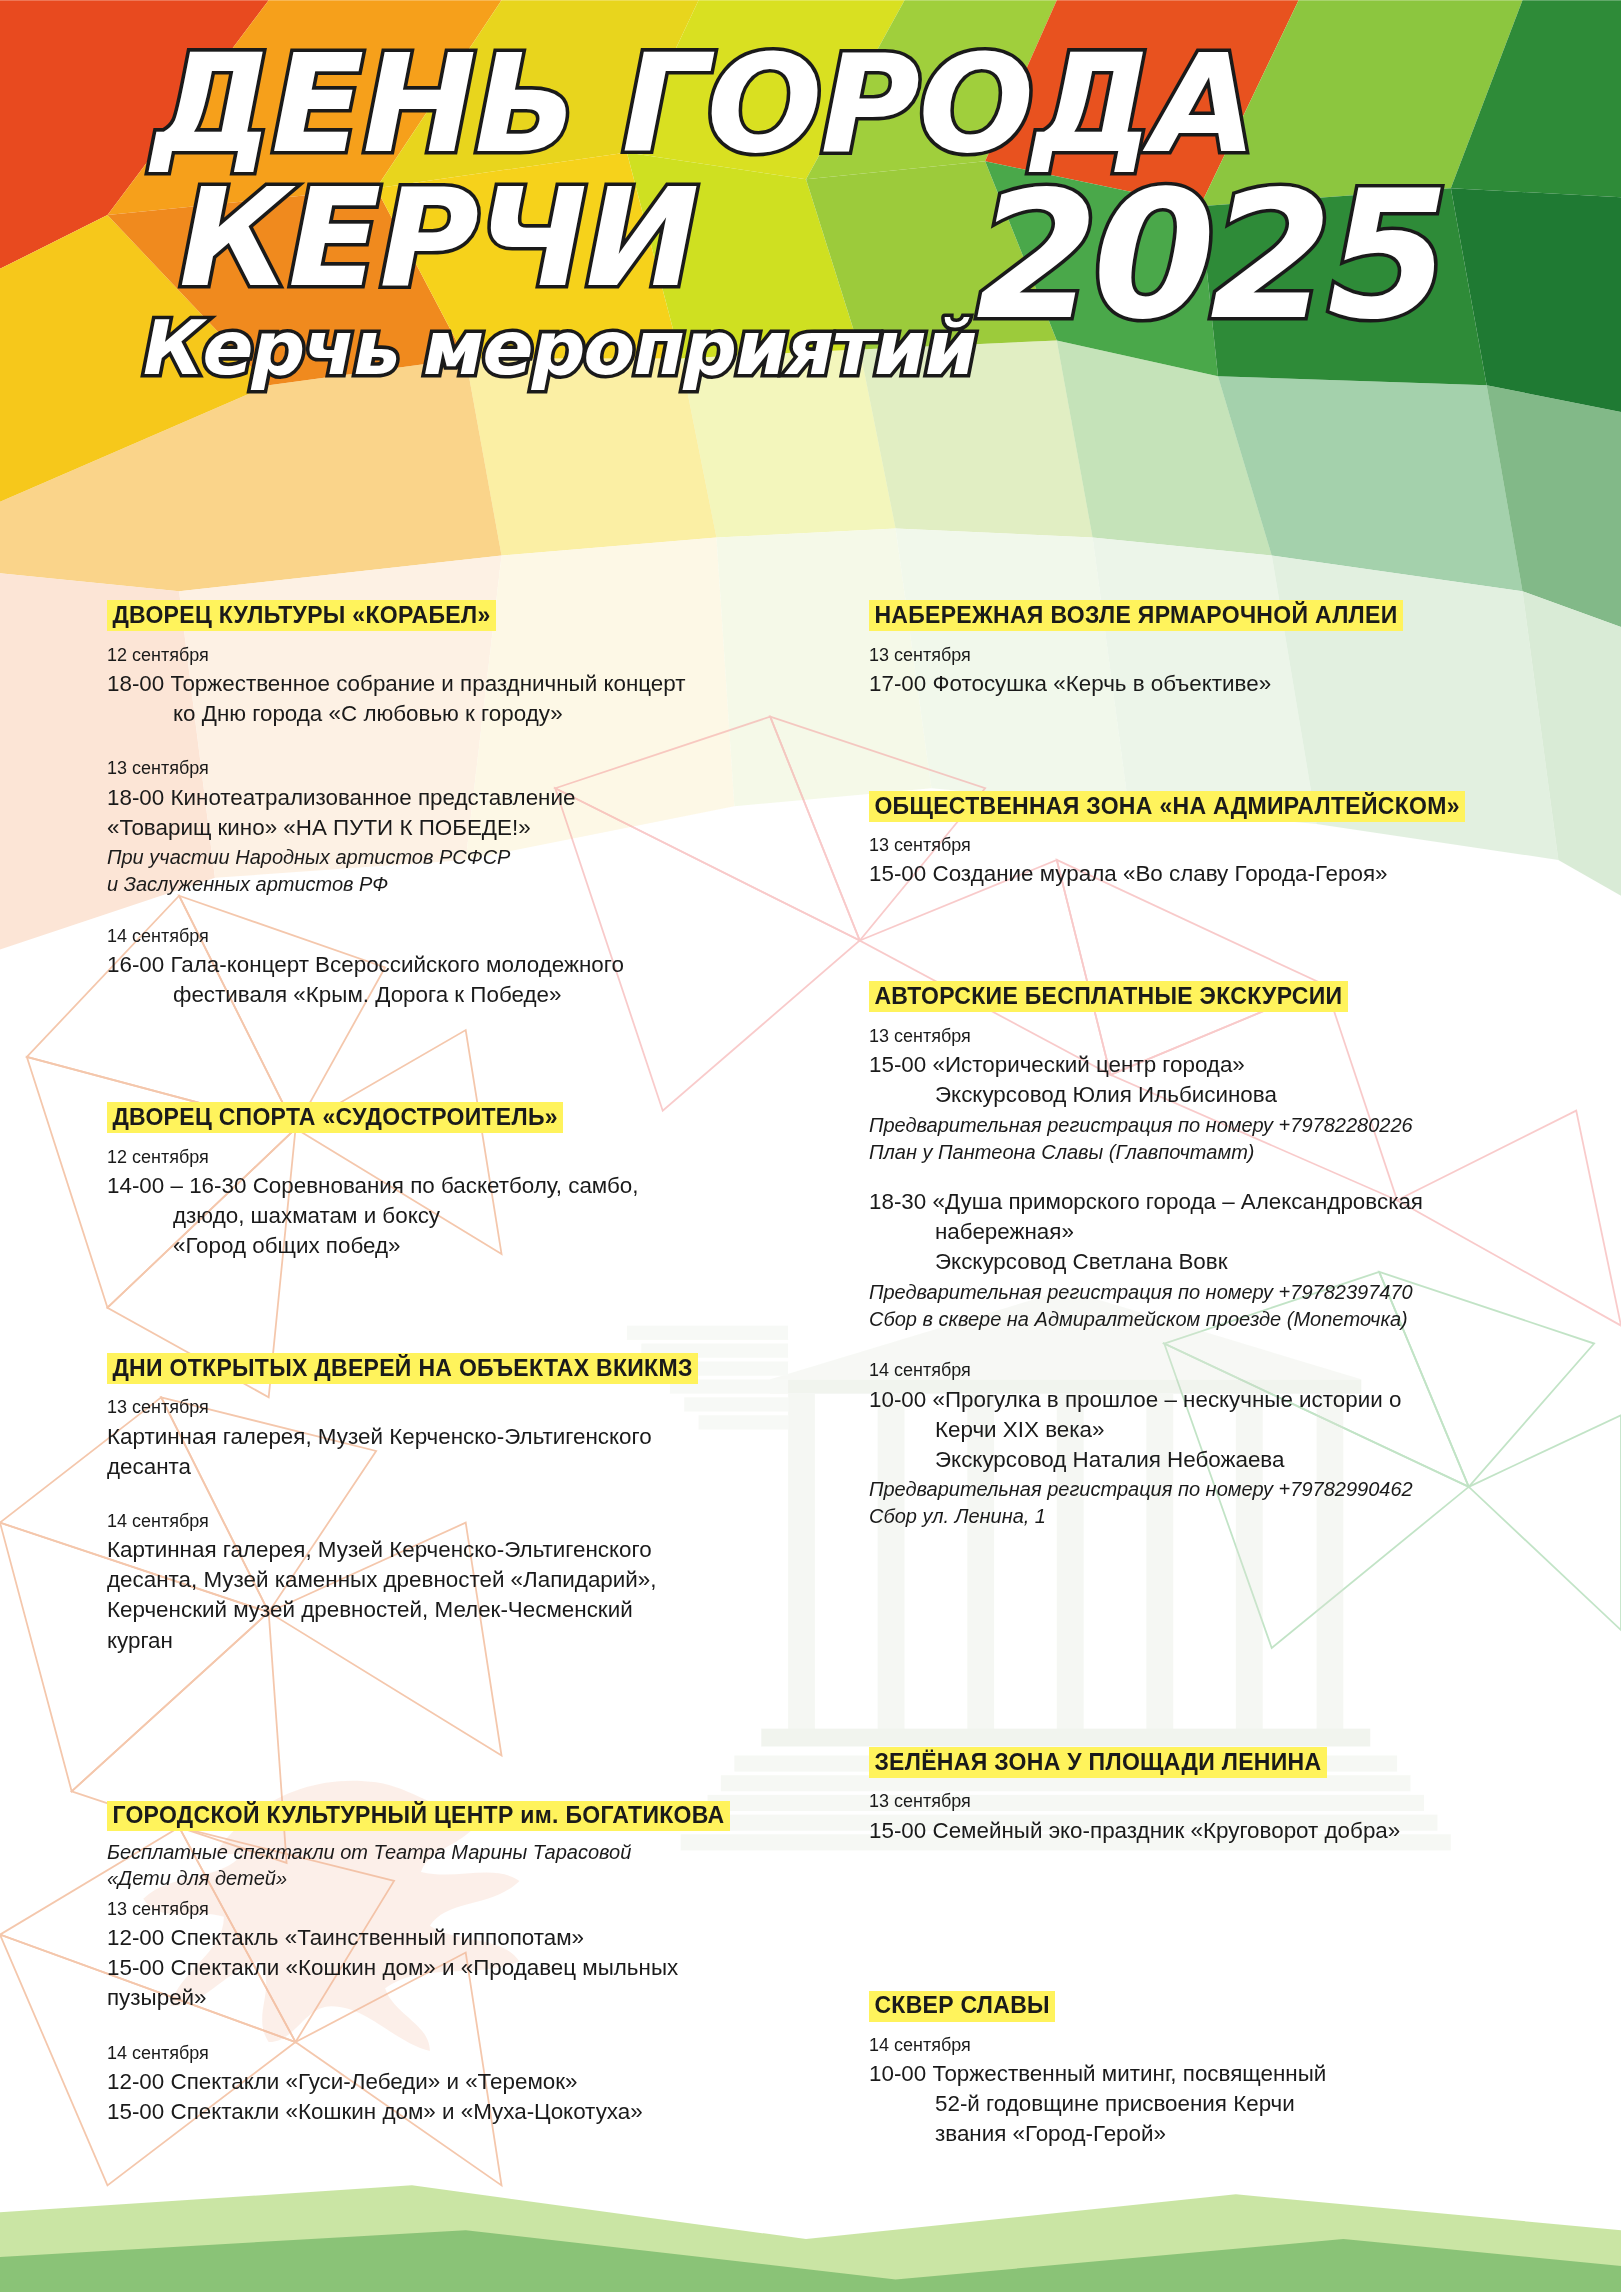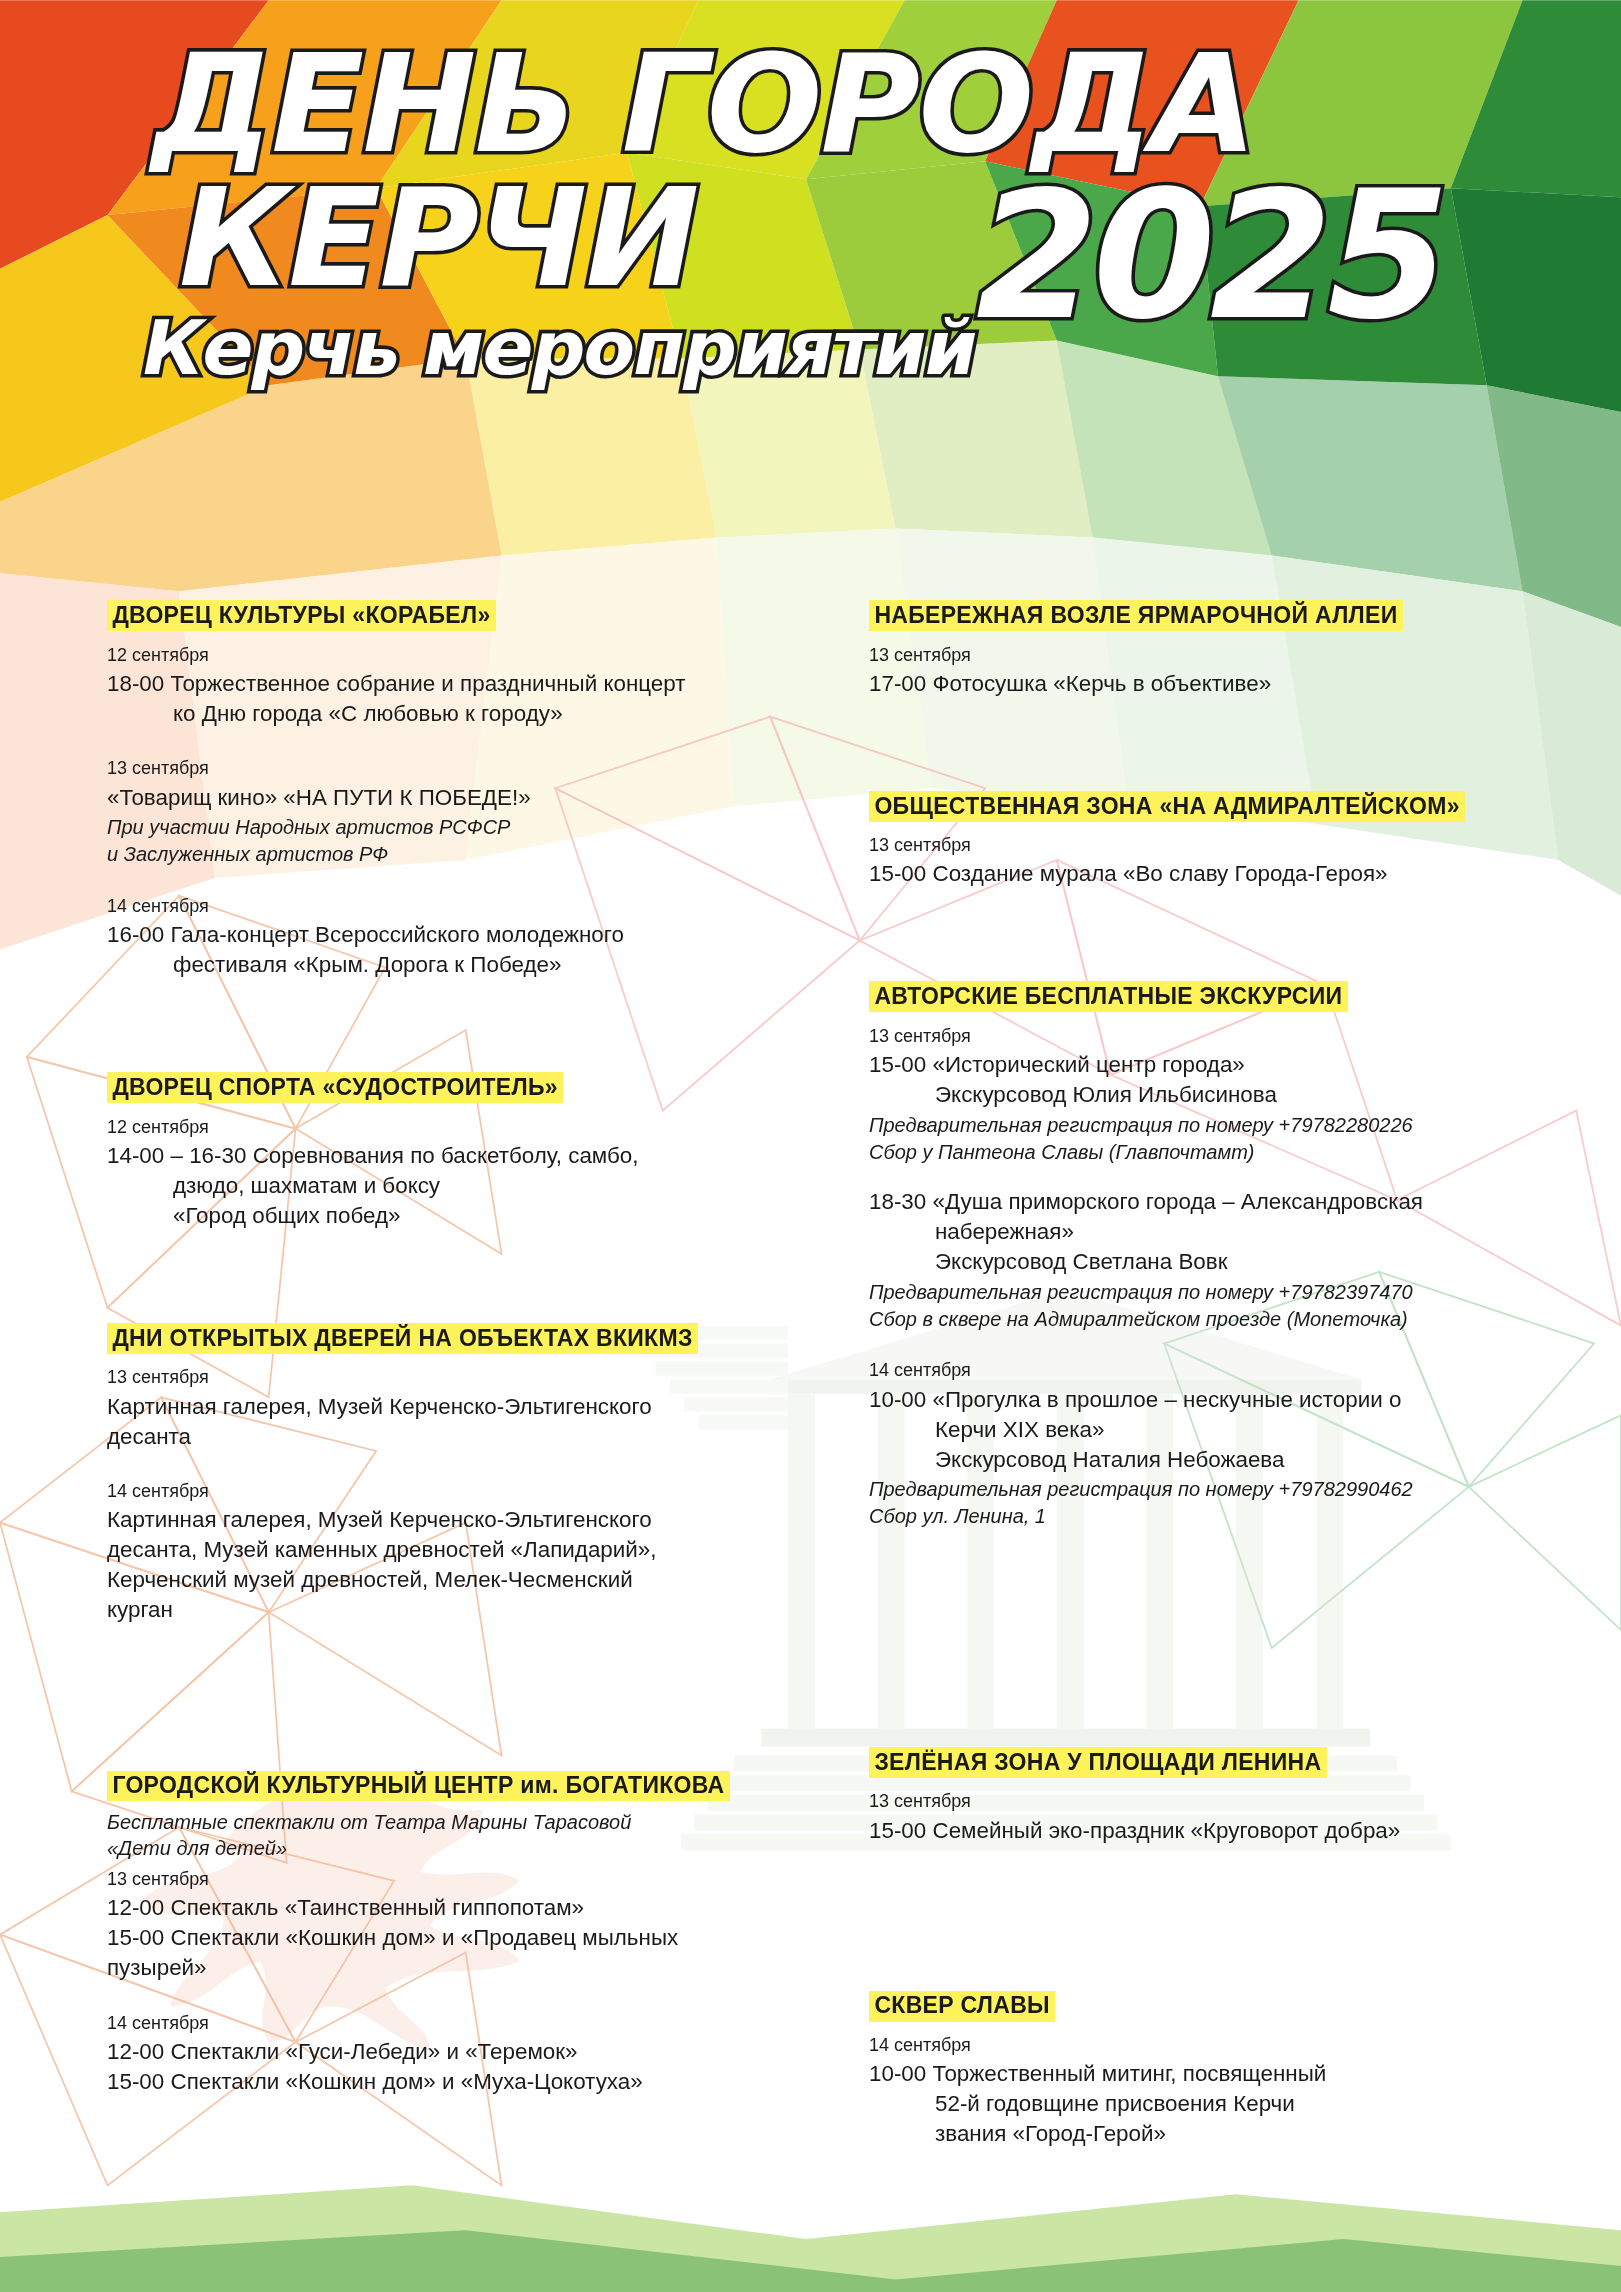--- a/index.html
+++ b/index.html
@@ -217,20 +217,21 @@
     <div class="block">
       <div class="venue">ДВОРЕЦ КУЛЬТУРЫ «КОРАБЕЛ»</div>
       <div class="date">12 сентября</div>
       <div class="item">
         <span class="cont0">18-00 Торжественное собрание и праздничный концерт</span>
         <span class="cont">ко Дню города «С любовью к городу»</span>
       </div>
       <div class="gap"></div>
       <div class="date">13 сентября</div>
       <div class="item">
+        <span class="cont0">18-00 Кинотеатрализованное представление</span>
         <span class="cont0">«Товарищ кино» «НА ПУТИ К ПОБЕДЕ!»</span>
       </div>
       <div class="note">При участии Народных артистов РСФСР</div>
       <div class="note">и Заслуженных артистов РФ</div>
       <div class="gap"></div>
       <div class="date">14 сентября</div>
       <div class="item">
         <span class="cont0">16-00 Гала-концерт Всероссийского молодежного</span>
         <span class="cont">фестиваля «Крым. Дорога к Победе»</span>
       </div>
@@ -313,21 +314,21 @@
 
     <div class="block">
       <div class="venue">АВТОРСКИЕ БЕСПЛАТНЫЕ ЭКСКУРСИИ</div>
 
       <div class="date">13 сентября</div>
       <div class="item">
         <span class="cont0">15-00 «Исторический центр города»</span>
         <span class="cont">Экскурсовод Юлия Ильбисинова</span>
       </div>
       <div class="note">Предварительная регистрация по номеру +79782280226</div>
-      <div class="note">Сбор у Пантеона Славы (Главпочтамт)</div>
+      <div class="note">План у Пантеона Славы (Главпочтамт)</div>
 
       <div class="gap"></div>
       <div class="item">
         <span class="cont0">18-30 «Душа приморского города – Александровская</span>
         <span class="cont">набережная»</span>
         <span class="cont">Экскурсовод Светлана Вовк</span>
       </div>
       <div class="note">Предварительная регистрация по номеру +79782397470</div>
       <div class="note">Сбор в сквере на Адмиралтейском проезде (Моneточка)</div>
 

